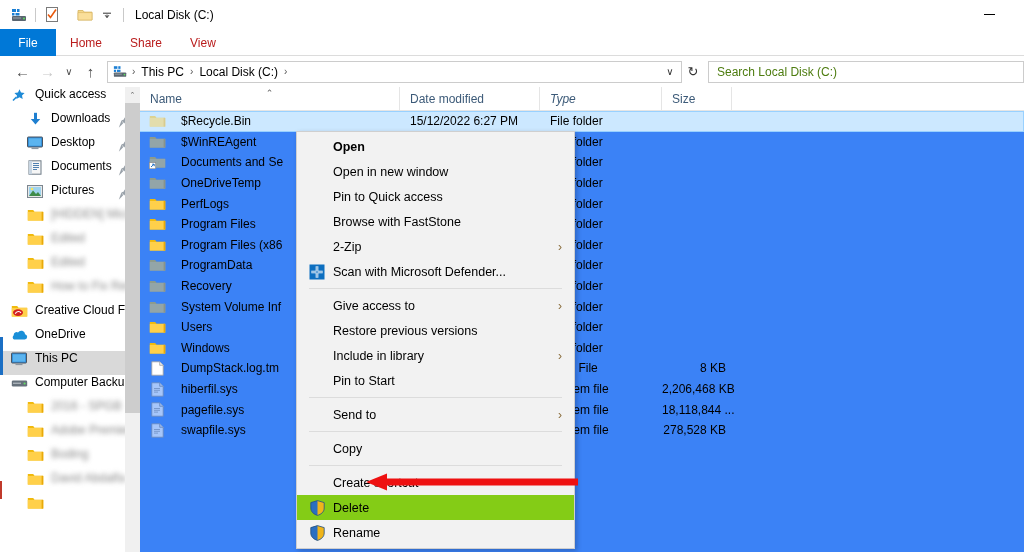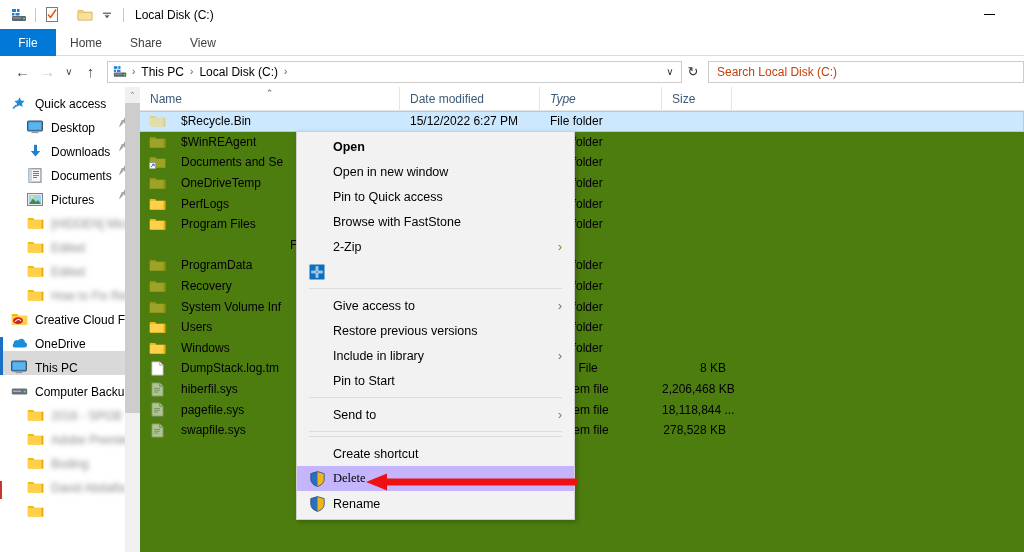--- a/index.html
+++ b/index.html
@@ -29,21 +29,21 @@
   .minbtn .bar { width:11px; height:1px; background:#000; }
 
   
   .ribbon {
     position:absolute; left:0; top:29px; width:1024px; height:27px;
     background:#fff; border-bottom:1px solid #dcdcdc;
     display:flex; align-items:stretch;
   }
   .tab {
     display:flex; align-items:center; justify-content:center;
-    padding:0 14px; font-size:12px; color:#404040; height:27px;
+    padding:0 14px; font-size:12px; color:#b91c1c; height:27px;
   }
   .tab.file {
     background:#0078d7; color:#fff; min-width:56px; padding:0 18px;
   }
 
   
   .addrbar {
     position:absolute; left:0; top:56px; width:1024px; height:31px;
     background:#fff; display:flex; align-items:center;
   }
@@ -69,36 +69,36 @@
   }
   .refreshbtn {
     width:22px; height:22px; display:flex; align-items:center;
     justify-content:center; font-size:13px; color:#333;
   }
   .searchbox {
     margin-left:4px; height:22px; flex:1 1 auto; margin-right:0px;
     border:1px solid #cccccc; background:#fff;
     display:flex; align-items:center; padding:0 8px;
   }
-  .searchbox span { font-size:12px; color:#c2410c; }
+  .searchbox span { font-size:12px; color:#4d7c0f; }
 
   
   .body-area {
     position:absolute; left:0; top:87px; width:1024px; height:465px;
     display:flex;
   }
 
   
   .navpane {
     width:140px; height:465px; background:#fff; position:relative;
     overflow:hidden; flex:0 0 140px;
   }
   .nav-scroll { position:absolute; left:0; top:0; width:140px; }
   .nav-item {
-    height:24px; display:flex; align-items:flex-end;
+    height:24px; display:flex; align-items:flex-start;
     padding-left:10px; font-size:12px; color:#000; position:relative;
     white-space:nowrap;
   }
   .nav-item.indent1 { padding-left:26px; }
   .nav-item.root { padding-left:10px; }
   .nav-item.sel-grey { background:#d9d9d9; }
   .nav-ico {
     width:18px; height:16px; margin-right:7px;
     display:flex; align-items:center; justify-content:center; flex:0 0 18px;
   }
@@ -118,21 +118,21 @@
     width:15px; height:15px; display:flex; align-items:center;
     justify-content:center; font-size:7px; color:#606060; background:#f0f0f0;
   }
   .nav-sb-thumb {
     position:absolute; left:0; top:16px; width:15px; height:310px;
     background:#cdcdcd;
   }
 
   
   .filepane {
-    flex:1 1 auto; height:465px; background:#4d7c0f; position:relative;
+    flex:1 1 auto; height:465px; background:#3b82f6; position:relative;
     overflow:hidden;
   }
   .col-head {
     height:24px; display:flex; align-items:stretch; background:#fff;
     border-bottom:1px solid #e5e5e5; position:relative;
   }
   .col-h {
     display:flex; align-items:center; font-size:12px; color:#3c5a78;
     padding-left:10px; border-right:1px solid #e5e5e5; position:relative;
   }
@@ -169,21 +169,21 @@
     position:absolute; left:296px; top:131px; width:279px;
     background:#f2f2f2; border:1px solid #cfcfcf;
     box-shadow:2px 2px 5px rgba(0,0,0,0.22);
     padding:2px 0 3px 0; z-index:50;
   }
   .mi {
     height:25px; display:flex; align-items:center; position:relative;
     font-size:12.5px; color:#000; padding-left:36px; padding-right:10px;
   }
   .mi.bold { font-weight:bold; }
-  .mi.highlight { background:#c4b5fd;font-family:Liberation Serif, serif; }
+  .mi.highlight { background:#84cc16; }
   .mi-ico {
     position:absolute; left:12px; top:50%; transform:translateY(-50%);
     width:16px; height:16px; display:flex; align-items:center;
     justify-content:center;
   }
   .mi-arrow {
     position:absolute; right:12px; top:50%; transform:translateY(-50%);
     font-size:12px; color:#8a6d3b;
   }
   .msep { height:1px; background:#dcdcdc; margin:4px 12px; }
@@ -291,40 +291,40 @@
             <span class="nav-ico">
               <svg width="16" height="15" viewBox="0 0 16 15">
                 <path d="M8.5 1.2 L10 4.4 L13.6 4.9 L11 7.4 L11.7 11 L8.5 9.3 L5.3 11 L6 7.4 L3.4 4.9 L7 4.4 Z" fill="#1e8ad6"></path>
                 <path d="M2 12.5 L5.5 9" stroke="#1e8ad6" stroke-width="1.6"></path>
               </svg>
             </span>
             <span class="nav-label">Quick access</span>
           </div>
           <div class="nav-item indent1">
             <span class="nav-ico">
+              <svg width="15" height="15" viewBox="0 0 15 15">
+                <path d="M7.5 0.8 L7.5 8.5" stroke="#1e7fd0" stroke-width="3"></path>
+                <path d="M2.8 7 L7.5 12.4 L12.2 7 Z" fill="#1e7fd0"></path>
+              </svg>
+            </span>
+            <span class="nav-label">Downloads</span>
+            <span class="pin"><svg width="10" height="12" viewBox="0 0 10 12">
+                <path d="M6.6 0.6 L9.4 3.4 L7.6 4.2 L6.4 6.6 L3.4 3.6 L5.8 2.4 Z" fill="#9aa2aa"></path>
+                <path d="M3.4 3.6 L0.8 10.8 L5.2 6.3" fill="#9aa2aa"></path>
+              </svg></span>
+          </div>
+          <div class="nav-item indent1">
+            <span class="nav-ico">
               <svg width="16" height="14" viewBox="0 0 16 14">
                 <rect x="0.5" y="1" width="15" height="10" rx="0.8" fill="#2e8ad8" stroke="#4a5560"></rect>
                 <rect x="1.8" y="2.3" width="12.4" height="7.4" fill="#5bb4ef"></rect>
                 <rect x="4.5" y="11.5" width="7" height="1.6" fill="#8d97a1"></rect>
               </svg>
             </span>
             <span class="nav-label">Desktop</span>
-            <span class="pin"><svg width="10" height="12" viewBox="0 0 10 12">
-                <path d="M6.6 0.6 L9.4 3.4 L7.6 4.2 L6.4 6.6 L3.4 3.6 L5.8 2.4 Z" fill="#9aa2aa"></path>
-                <path d="M3.4 3.6 L0.8 10.8 L5.2 6.3" fill="#9aa2aa"></path>
-              </svg></span>
-          </div>
-          <div class="nav-item indent1">
-            <span class="nav-ico">
-              <svg width="15" height="15" viewBox="0 0 15 15">
-                <path d="M7.5 0.8 L7.5 8.5" stroke="#1e7fd0" stroke-width="3"></path>
-                <path d="M2.8 7 L7.5 12.4 L12.2 7 Z" fill="#1e7fd0"></path>
-              </svg>
-            </span>
-            <span class="nav-label">Downloads</span>
             <span class="pin"><svg width="10" height="12" viewBox="0 0 10 12">
                 <path d="M6.6 0.6 L9.4 3.4 L7.6 4.2 L6.4 6.6 L3.4 3.6 L5.8 2.4 Z" fill="#9aa2aa"></path>
                 <path d="M3.4 3.6 L0.8 10.8 L5.2 6.3" fill="#9aa2aa"></path>
               </svg></span>
           </div>
           <div class="nav-item indent1">
             <span class="nav-ico">
               <svg width="14" height="15" viewBox="0 0 14 15">
                 <rect x="1" y="0.8" width="12" height="13.4" fill="#f6f6f6" stroke="#6d7a86"></rect>
                 <rect x="1" y="0.8" width="3" height="13.4" fill="#c9d6e2"></rect>
@@ -594,20 +594,30 @@
                   <path d="M14.6 3.9v8.7h1.6V3.9z" fill="#e8a90a"></path>
                 </svg>
               </span>
               <span>Program Files</span>
             </div>
             <div class="cell-date"></div>
             <div class="cell-type">File folder</div>
             <div class="cell-size"></div>
           </div>
           <div class="row">
+            <div class="cell-name">
+              <span class="file-ico">
+                <svg width="17" height="14" viewBox="0 0 17 14">
+                  <path d="M0.8 2h5.4l1.3 1.7H16.2V12.6H0.8z" fill="#f0b90b"></path>
+                  <path d="M0.8 3.9h15.4V12.6H0.8z" fill="#ffd04a"></path>
+                  <path d="M14.6 3.9v8.7h1.6V3.9z" fill="#e8a90a"></path>
+                </svg>
+              </span>
+              <span>Program Files (x86</span>
+            </div>
             <div class="cell-date"></div>
             <div class="cell-type">File folder</div>
             <div class="cell-size"></div>
           </div>
           <div class="row">
             <div class="cell-name">
               <span class="file-ico">
                 <svg width="17" height="14" viewBox="0 0 17 14" opacity="0.45">
                   <path d="M0.8 2h5.4l1.3 1.7H16.2V12.6H0.8z" fill="#f0b90b"></path>
                   <path d="M0.8 3.9h15.4V12.6H0.8z" fill="#ffd04a"></path>
@@ -770,20 +780,21 @@
         <span class="mi-arrow">›</span>
       </div>
       <div class="mi">
         <span class="mi-ico">
           <svg width="16" height="16" viewBox="0 0 16 16">
             <rect x="0.5" y="0.5" width="15" height="15" fill="#0d6fc0"></rect>
             <path d="M8 2.3 L8 13.7 M2.3 8 L13.7 8" stroke="#fff" stroke-width="2.6"></path>
             <path d="M8 2.3 L8 13.7 M2.3 8 L13.7 8" stroke="#0d6fc0" stroke-width="0.8"></path>
           </svg>
         </span>
+        <span>Scan with Microsoft Defender...</span>
       </div>
       <div class="msep"></div>
       <div class="mi">
         <span>Give access to</span>
         <span class="mi-arrow">›</span>
       </div>
       <div class="mi">
         <span>Restore previous versions</span>
       </div>
       <div class="mi">
@@ -792,20 +803,23 @@
       </div>
       <div class="mi">
         <span>Pin to Start</span>
       </div>
       <div class="msep"></div>
       <div class="mi">
         <span>Send to</span>
         <span class="mi-arrow">›</span>
       </div>
       <div class="msep"></div>
+      <div class="mi">
+        <span>Copy</span>
+      </div>
       <div class="msep"></div>
       <div class="mi">
         <span>Create shortcut</span>
       </div>
       <div class="mi highlight">
         <span class="mi-ico">
           <svg width="15" height="16" viewBox="0 0 15 16">
             <path d="M7.5 0.6 L14.2 2.6 V8 c0 4-3.2 6.4-6.7 7.4 C4 14.4 0.8 12 0.8 8 V2.6 Z" fill="#f0b51a"></path>
             <path d="M7.5 0.6 L0.8 2.6 V8 c0 4 3.2 6.4 6.7 7.4 Z" fill="#2a6fc0"></path>
             <path d="M7.5 0.6 L14.2 2.6 V8 c0 4-3.2 6.4-6.7 7.4 C4 14.4 0.8 12 0.8 8 V2.6 Z" fill="none" stroke="#1c4f8c" stroke-width="0.8"></path>

